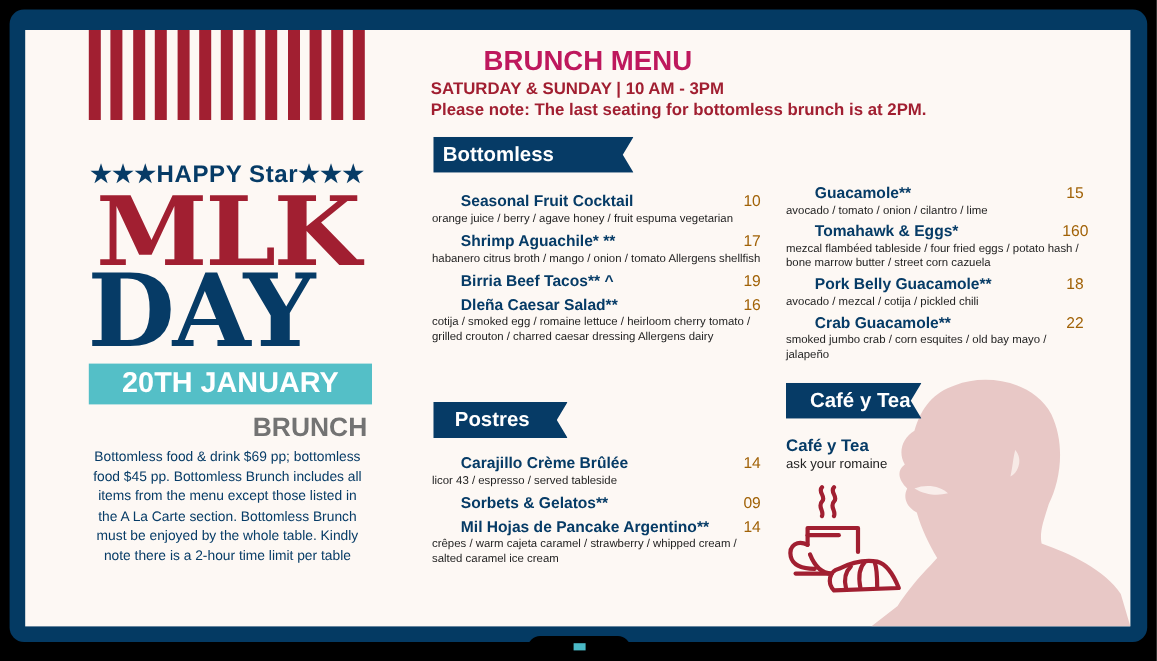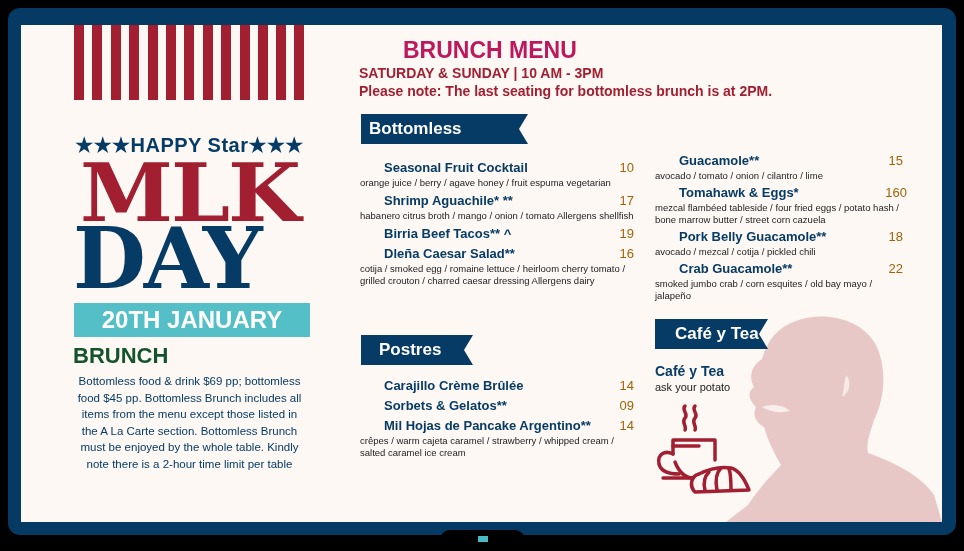--- a/index.html
+++ b/index.html
@@ -17,21 +17,21 @@
   .happy { position:absolute; left:52px; top:108px; width:233px; text-align:center; color:#063b66;
            font-weight:bold; font-size:20px; letter-spacing:0.5px; white-space:nowrap; }
   .mlk { position:absolute; left:52px; top:126px; width:233px; text-align:center; color:#a11f31;
          font-family:"DejaVu Serif", serif; font-weight:bold; font-size:84px; line-height:84px;
          letter-spacing:-2px; transform:scaleY(0.95); }
   .day { position:absolute; left:52px; top:192px; width:233px; text-align:left; color:#063b66;
          font-family:"DejaVu Serif", serif; font-weight:bold; font-size:84px; line-height:84px;
          letter-spacing:-2px; }
   .date-band { position:absolute; left:53px; top:278px; width:236px; height:34px; background:#54bfc7;
                color:#fff; font-weight:bold; font-size:24px; line-height:34px; text-align:center; }
-  .brunch-title { position:absolute; left:52px; top:318px; width:233px; text-align:left; color:#14532d;
+  .brunch-title { position:absolute; left:52px; top:318px; width:233px; text-align:right; color:#737373;
                   font-weight:bold; font-size:22px; }
   .brunch-desc { position:absolute; left:52px; top:348px; width:233px; text-align:center; color:#063b66;
                  font-size:11.5px; line-height:16.5px; }
 
   .menu-title { position:absolute; left:350px; top:12px; color:#be185d; font-weight:bold; font-size:23px;margin-left:32px; }
   .menu-sub { position:absolute; left:338px; top:40px; color:#a11f31; font-weight:bold; font-size:14px; }
   .menu-note { position:absolute; left:338px; top:58px; color:#a11f31; font-weight:bold; font-size:14px; }
 
   .banner { position:absolute; height:30px; background:#063b66; color:#fff; font-weight:bold;
             font-size:17px; line-height:30px; padding-left:8px; box-sizing:border-box;
@@ -114,20 +114,21 @@
       <div class="item-price">16</div>
       <div class="item-desc">cotija / smoked egg / romaine lettuce / heirloom cherry tomato / grilled crouton / charred caesar dressing Allergens dairy</div>
     </div>
   </div>
 
   <div class="banner" style="left:340px; top:310px; width:112px; padding-left:18px;">Postres</div>
   <div class="col" style="left:339px; top:352px; width:274px;">
     <div class="item" style="margin-bottom:3px">
       <div class="item-name">Carajillo Crème Brûlée</div>
       <div class="item-price">14</div>
+      <div class="item-desc">licor 43 / espresso / served tableside</div>
     </div>
     <div class="item" style="margin-bottom:3px">
       <div class="item-name">Sorbets &amp; Gelatos**</div>
       <div class="item-price">09</div>
     </div>
     <div class="item">
       <div class="item-name">Mil Hojas de Pancake Argentino**</div>
       <div class="item-price">14</div>
       <div class="item-desc">crêpes / warm cajeta caramel / strawberry / whipped cream / salted caramel ice cream</div>
     </div>
@@ -151,21 +152,21 @@
     </div>
     <div class="item">
       <div class="item-name">Crab Guacamole**</div>
       <div class="item-price" style="right:4px">22</div>
       <div class="item-desc" style="width:230px">smoked jumbo crab / corn esquites / old bay mayo / jalapeño</div>
     </div>
   </div>
 
   <div class="banner" style="left:634px; top:294px; width:113px; padding-left:20px;">Café y Tea</div>
   <div class="cafe-name">Café y Tea</div>
-  <div class="cafe-desc">ask your potato</div>
+  <div class="cafe-desc">ask your romaine</div>
 
   <svg class="coffee-icon" viewBox="0 0 100 95" fill="none" stroke="#a11f31" stroke-width="3.5" stroke-linecap="round" stroke-linejoin="round">
     <path d="M32 4 C28 8 36 12 32 16 C28 20 34 24 32 28"></path>
     <path d="M42 4 C38 8 46 12 42 16 C38 20 44 24 42 28"></path>
     <path d="M20 52 L20 38 L62 38 L62 58"></path>
     <path d="M20 52 C12 48 4 52 6 62 C8 70 18 72 26 72"></path>
     <path d="M22 60 C26 70 32 76 40 76"></path>
     <path d="M10 76 L40 76"></path>
     <path d="M20 44 L46 44"></path>
     <path d="M42 90 C36 84 38 74 46 72 C54 68 66 64 78 66 C86 68 92 78 96 88 Z"></path>

